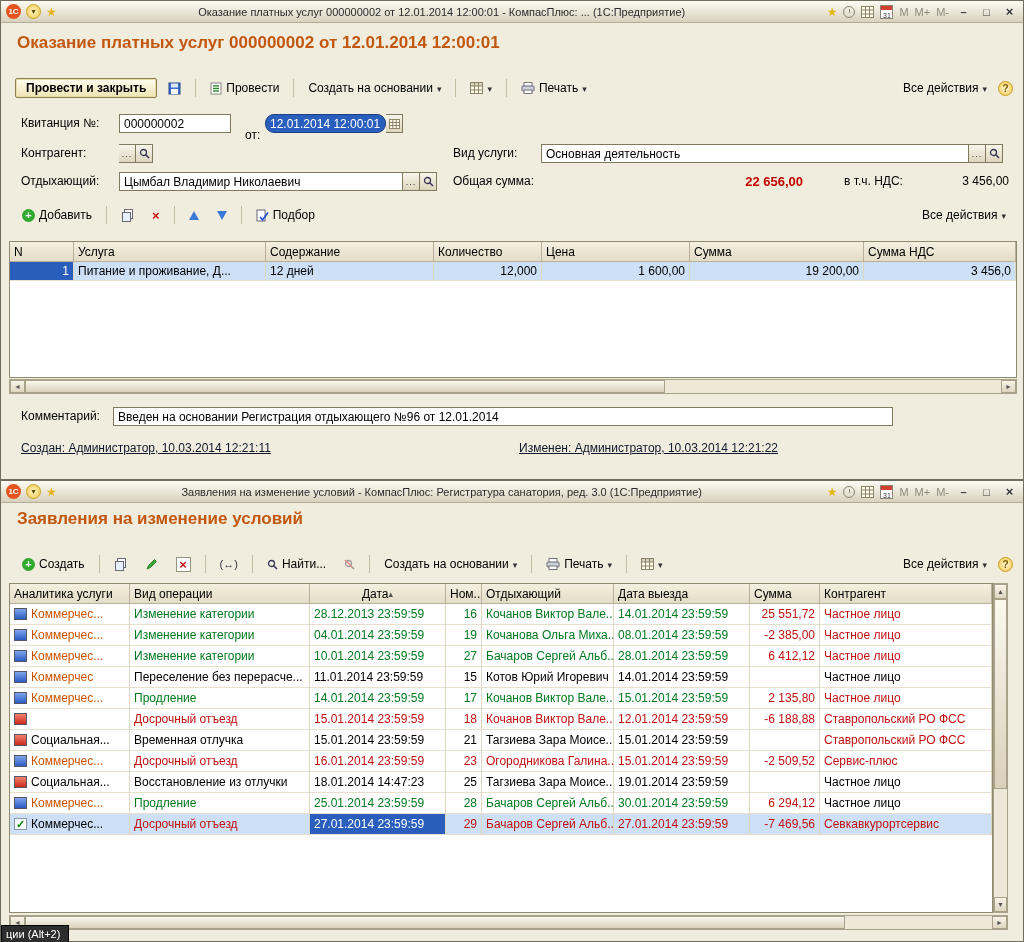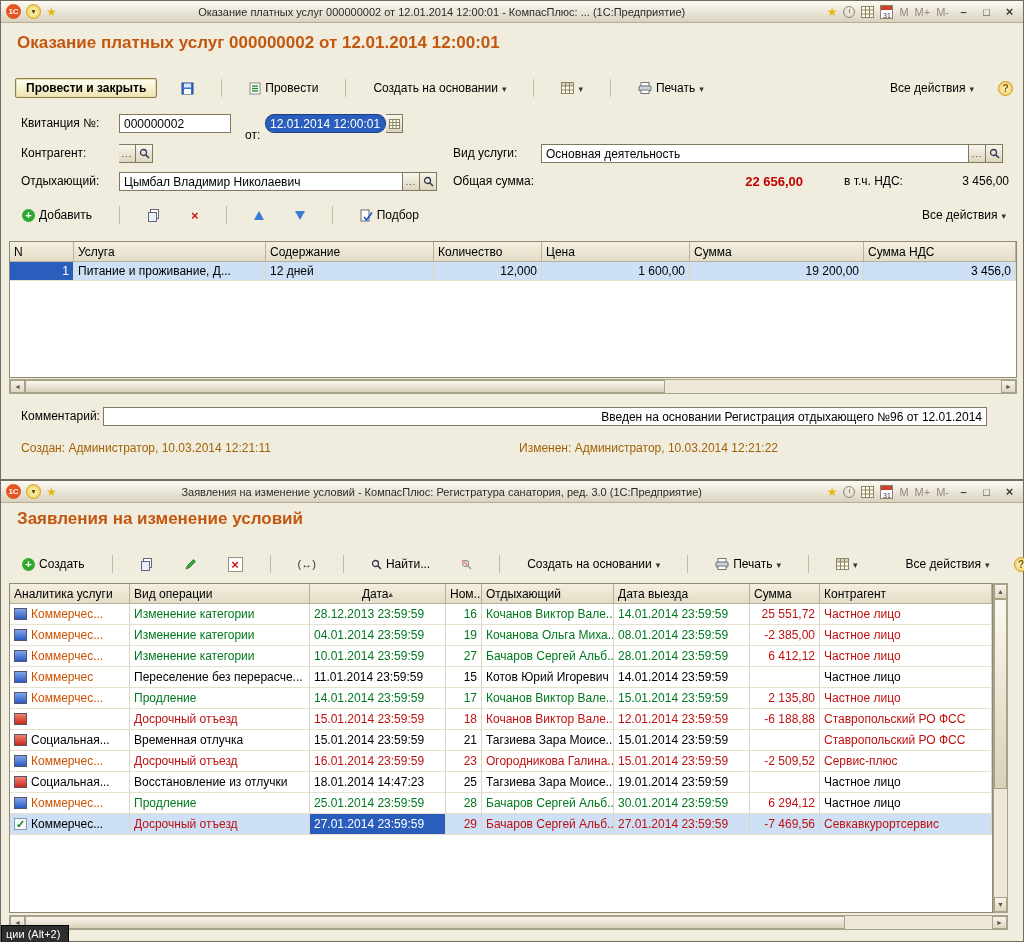--- a/index.html
+++ b/index.html
@@ -39,21 +39,21 @@
             color:#3a3a3a; font-size:11px; }
   .wb-min::before { content:"–"; font-weight:bold; }
   .wb-max::before { content:"□"; }
   .wb-close::before { content:"×"; font-weight:bold; font-size:13px; }
 
   
   .page-title { position:absolute; left:16px; font-size:17px; font-weight:bold; color:#c2570f; white-space:nowrap; }
   #win1 .page-title { top:32px; }
   #win2 .page-title { top:28px; }
 
-  .toolbar { position:absolute; display:flex; align-items:center; height:26px; gap:17px; }
+  .toolbar { position:absolute; display:flex; align-items:center; height:26px; gap:4px; }
   #win1 .toolbar1 { left:14px; right:10px; top:74px; }
   #win1 .toolbar2 { left:14px; right:10px; top:201px; }
   #win2 .toolbarL { left:14px; right:10px; top:70px; }
   .tbtn { display:inline-flex; align-items:center; gap:4px; padding:2px 6px; border:1px solid transparent;
           border-radius:2px; white-space:nowrap; cursor:default; }
   .tbtn.primary { border:1px solid #8a7f4a; background:linear-gradient(#fffef2,#efe3b2);
                   font-weight:bold; box-shadow:inset 0 0 0 1px #e6dca8; padding:2px 10px; }
   .sep { width:1px; height:18px; background:#c4bca4; margin:0 3px; flex:none; }
   .g-drop::before { content:"▾"; font-size:9px; color:#333; }
   .spacer { flex:1; }
@@ -81,21 +81,21 @@
            padding:1px 4px; font:12px "Liberation Sans",sans-serif; color:#000; }
   .input.sel { background:#2a5ebd; color:#fff; border-color:#1d3f85;border-radius:9px; }
   .fwrap { position:absolute; display:flex; height:19px; }
   .fwrap .input { position:static; height:19px; flex:none; }
   .fbtn { width:17px; height:19px; border:1px solid #7e795f; border-left:none;
           background:linear-gradient(#f8f5ea,#ddd5bd); display:inline-flex;
           align-items:center; justify-content:center; font-size:9px; color:#333; flex:none; }
   .g-dots::before { content:"..."; letter-spacing:1px; line-height:6px; }
   .link { position:absolute; color:#0645ad; text-decoration:underline; line-height:21px; white-space:nowrap; }
   .total { color:#c00000; font-weight:bold; }
-  .meta { position:absolute; color:#a16207; white-space:nowrap; }
+  .meta { position:absolute; color:#0f172a; white-space:nowrap;text-decoration:underline; }
 
   
   .tablebox { position:absolute; background:#fff; border:1px solid #8f896f; }
   .g1row { display:grid; grid-template-columns:64px 192px 168px 108px 148px 174px 1fr; }
   .g2row { display:grid; grid-template-columns:120px 180px 136px 36px 132px 136px 70px 1fr; }
   .g1row > div, .g2row > div { padding:2px 4px; white-space:nowrap; overflow:hidden;
         border-right:1px solid #ddd6c1; border-bottom:1px solid #e6e0cc; }
   .g1row > div { height:19px; line-height:15px; }
   .g2row > div { height:21px; line-height:17px; }
   .ghead > div { background:linear-gradient(#f4efe0,#e3dcc6); border-right:1px solid #b8b09a;
@@ -358,21 +358,21 @@
     </div>
   </div>
   <div class="scrollh" style="left:8px; top:378px; width:1008px;">
     <span class="sbtn g-left"></span>
     <span class="sthumb" style="width:640px;"></span>
     <span class="spacer"></span>
     <span class="sbtn g-right"></span>
   </div>
 
   <span class="flabel" style="left:20px; top:405px;">Комментарий:</span>
-  <input class="input" style="left: 102px; top: 406px; width: 884px; text-align: right;" readonly="" value="Введен на основании Регистрация отдыхающего №96 от 12.01.2014">
+  <input class="input" style="left: 112px; top: 406px; width: 780px;" readonly="" value="Введен на основании Регистрация отдыхающего №96 от 12.01.2014">
   <span class="meta" style="left:20px; top:440px;">Создан: Администратор, 10.03.2014 12:21:11</span>
   <span class="meta" style="left:518px; top:440px;">Изменен: Администратор, 10.03.2014 12:21:22</span>
 </div>
 
 <div class="window" id="win2">
   <div class="titlebar">
     <span class="onec-logo"></span>
     <span class="menu-btn"></span>
     <span class="g-star"></span>
     <span class="tb-title">Заявления на изменение условий - КомпасПлюс: Регистратура санатория, ред. 3.0  (1С:Предприятие)</span>

